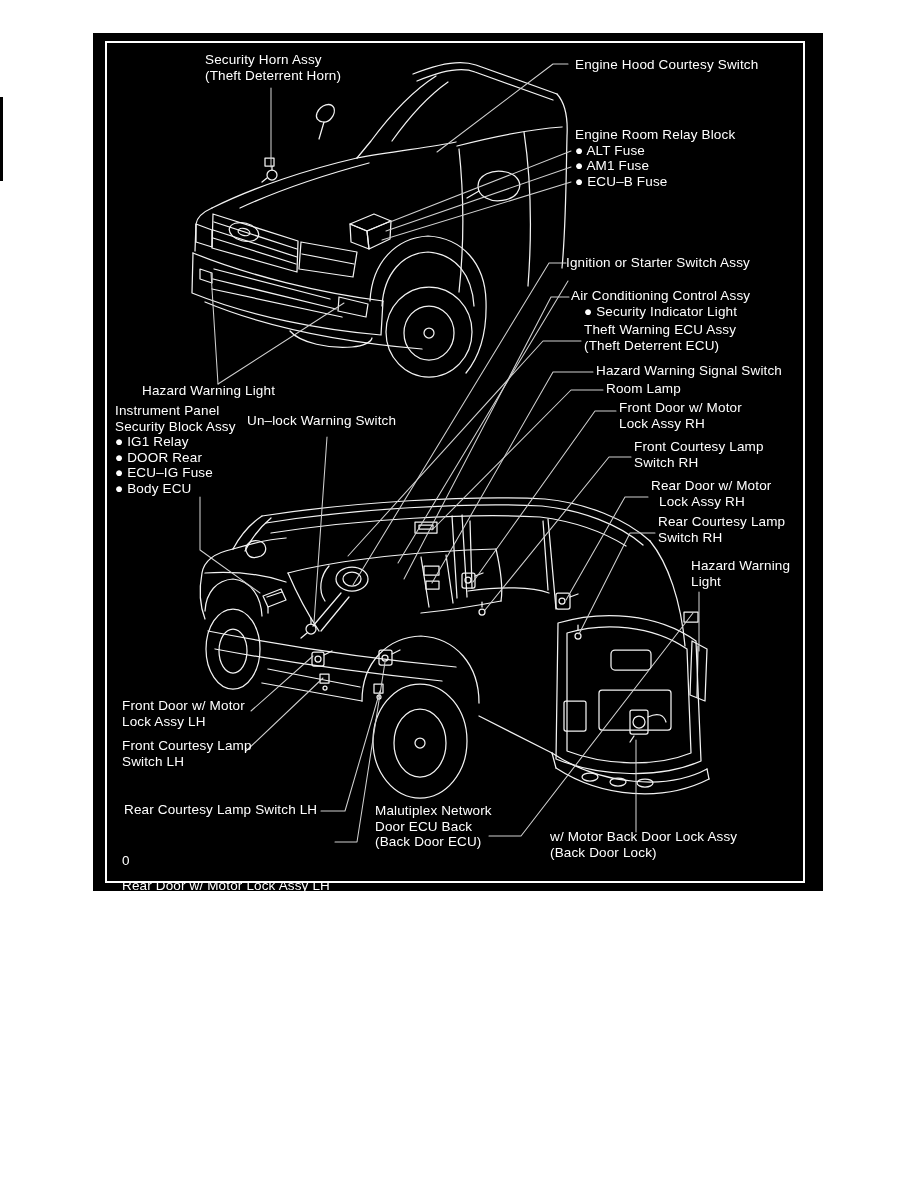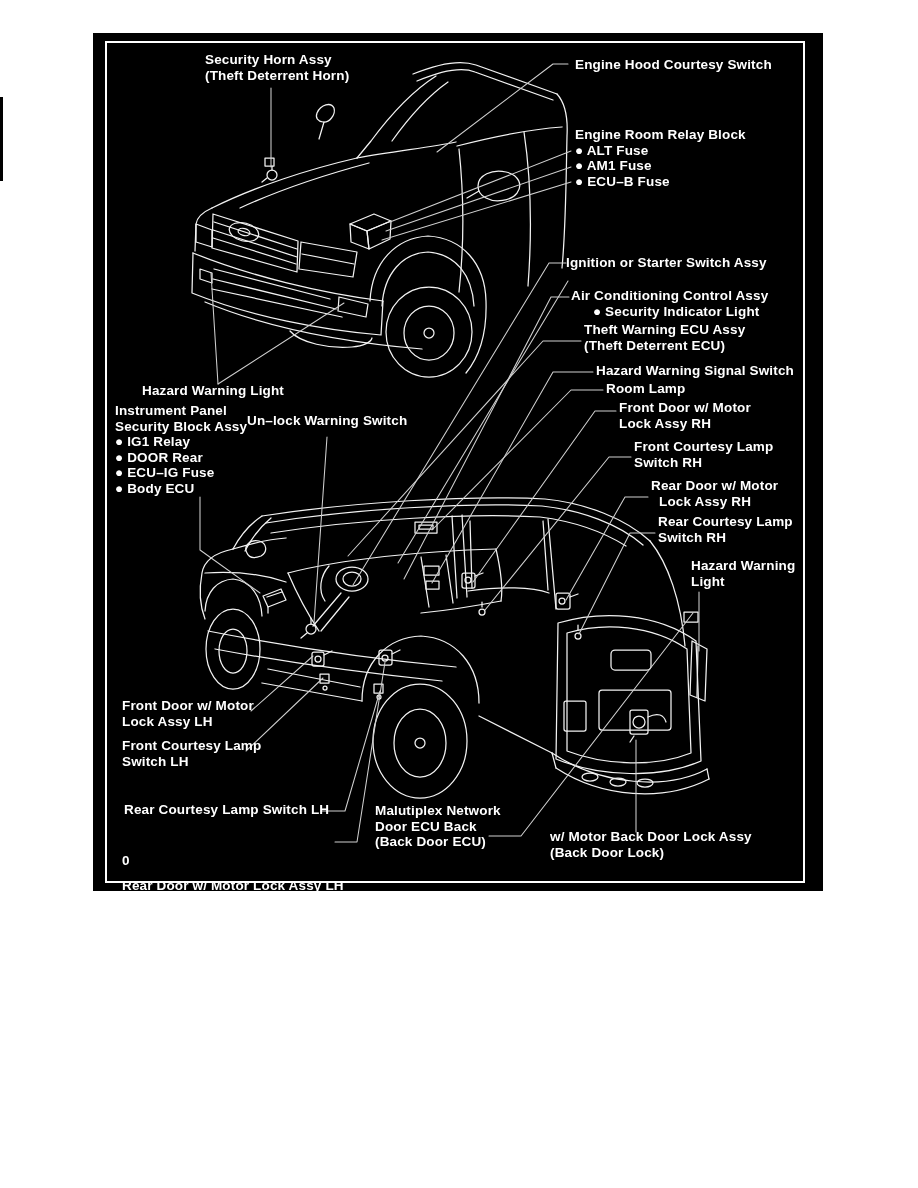--- a/index.html
+++ b/index.html
@@ -1,23 +1,23 @@
 <!DOCTYPE html>
 <html><head>
 <meta charset="utf-8">
 <style>
   html,body{margin:0;padding:0;background:#ffffff;}
   .page{position:relative;width:918px;height:1057px;background:#ffffff;overflow:hidden;
-        font-family:"Liberation Sans",sans-serif;font-weight:bold;}
+        font-family:"Liberation Sans",sans-serif;}
   .diagram-panel{position:absolute;left:93px;top:33px;width:730px;height:858px;background:#000000;}
   .panel-border{position:absolute;left:12px;top:8px;width:696px;height:838px;border:2px solid #ffffff;}
   .art{position:absolute;left:-93px;top:-33px;width:918px;height:1188px;pointer-events:none;}
   .lbl{position:absolute;color:#ffffff;font-size:13.5px;line-height:15.5px;
        white-space:nowrap;letter-spacing:0.15px;}
-  .lbl .ind{padding-left:13px;text-align:center;}
+  .lbl .ind{padding-left:13px;}
   .lbl .ind8{padding-left:8px;}
   .code{font-size:14px;letter-spacing:0.3px;margin-top:40px;}
   .scan-artifact{position:absolute;left:0;top:97px;width:3px;height:84px;background:#000;}
   svg path, svg ellipse, svg circle, svg rect{fill:none;stroke:#f2f2f2;stroke-width:1.25;
        stroke-linecap:round;stroke-linejoin:round;}
   svg g[data-name="leader-lines"] path{stroke:#cfcfcf;stroke-width:1.05;}
 </style>
 </head>
 <body>
 

